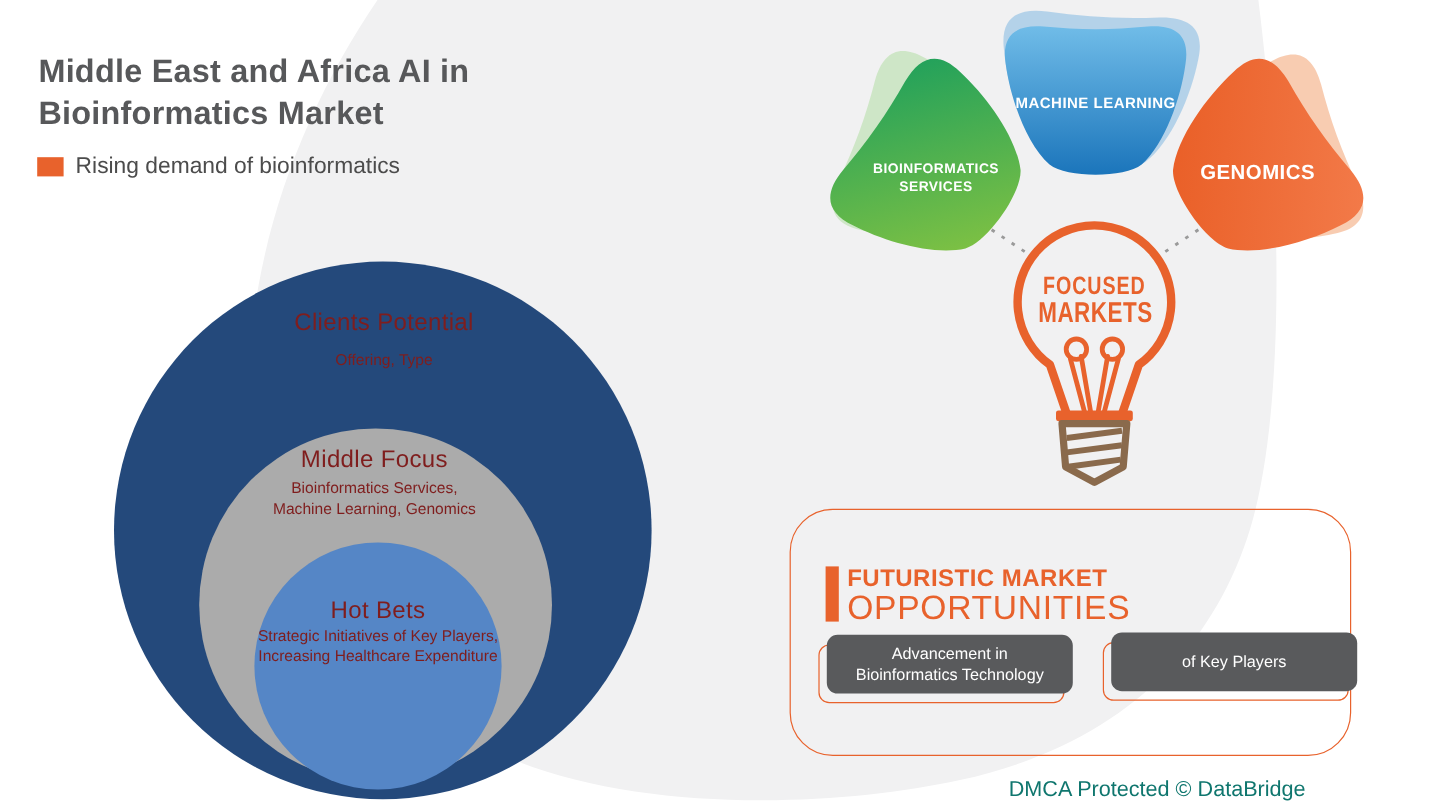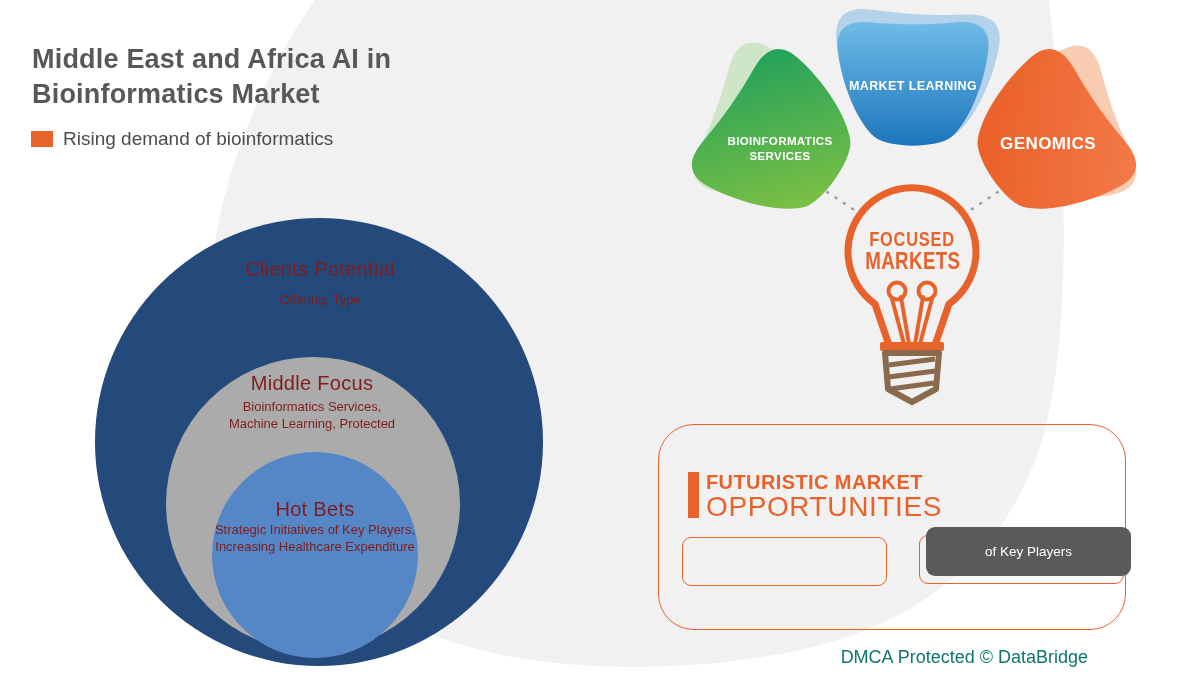--- a/index.html
+++ b/index.html
@@ -81,21 +81,21 @@
   <div class="abs circle c-inner"></div>
 
   <div class="abs venn-text" style="left:170px; top:258px; width:300px;">
     <div class="venn-title">Clients Potential</div>
     <div class="venn-sub" style="margin-top:10px;">Offering, Type</div>
   </div>
 
   <div class="abs venn-text" style="left:181px; top:372px; width:262px;">
     <div class="venn-title">Middle Focus</div>
     <div class="venn-sub" style="margin-top:3px;">Bioinformatics Services,</div>
-    <div class="venn-sub">Machine Learning, Protected</div>
+    <div class="venn-sub">Machine Learning, Genomics</div>
   </div>
 
   <div class="abs venn-text" style="left:172px; top:498px; width:286px;">
     <div class="venn-title">Hot Bets</div>
     <div class="venn-sub">Strategic Initiatives of Key Players,</div>
     <div class="venn-sub">Increasing Healthcare Expenditure</div>
   </div>
 
   <svg id="shapes-svg" class="abs" width="510" height="420" viewBox="650 0 510 420">
     <defs>
@@ -150,35 +150,39 @@
         <line x1="889" y1="377" x2="935" y2="371" stroke-width="5"></line>
         <line x1="890" y1="389" x2="934" y2="383" stroke-width="5"></line>
       </g>
     </g>
   </svg>
 
   <div class="abs shape-label" style="left:705px; top:134px; width:150px; font-size:11.5px;">
     <span style="display:block;">BIOINFORMATICS</span>
     <span style="display:block;">SERVICES</span>
   </div>
-  <div class="abs shape-label" style="left:838px; top:79px; width:150px; font-size:12.5px;">MARKET LEARNING</div>
+  <div class="abs shape-label" style="left:838px; top:79px; width:150px; font-size:12.5px;">MACHINE LEARNING</div>
   <div class="abs shape-label" style="left:978px; top:136px; width:140px; font-size:17px;">GENOMICS</div>
 
   <div class="abs bulb-label" style="left:852px; top:228px; width:120px;">
     <span class="l1">FOCUSED</span>
     <span class="l2">MARKETS</span>
   </div>
 
   <div class="abs opps-panel">
     <div class="abs opps-bar"></div>
     <div class="abs opps-t2">OPPORTUNITIES</div>
     <div class="abs opps-t1">FUTURISTIC MARKET</div>
 
     <div class="abs opp-btn-wrap w1">
       <div class="abs opp-echo"></div>
+      <div class="abs opp-btn">
+        <span>Advancement in</span>
+        <span>Bioinformatics Technology</span>
+      </div>
     </div>
 
     <div class="abs opp-btn-wrap w2">
       <div class="abs opp-echo"></div>
       <div class="abs opp-btn">
         <span>of Key Players</span>
       </div>
     </div>
   </div>
 

